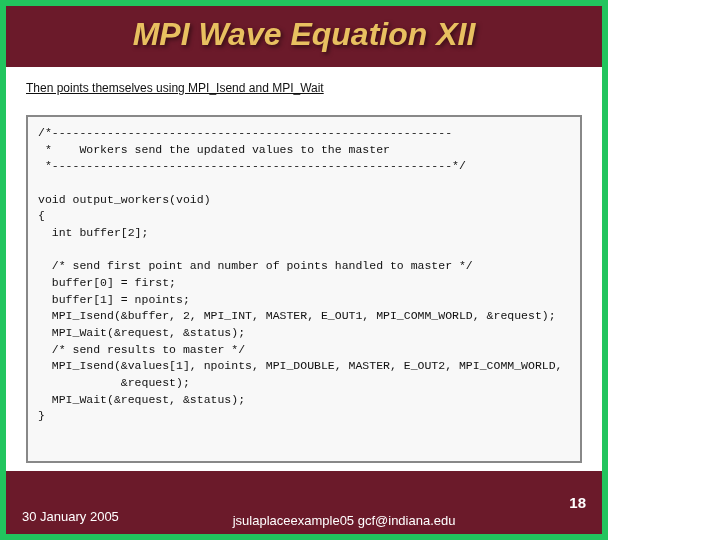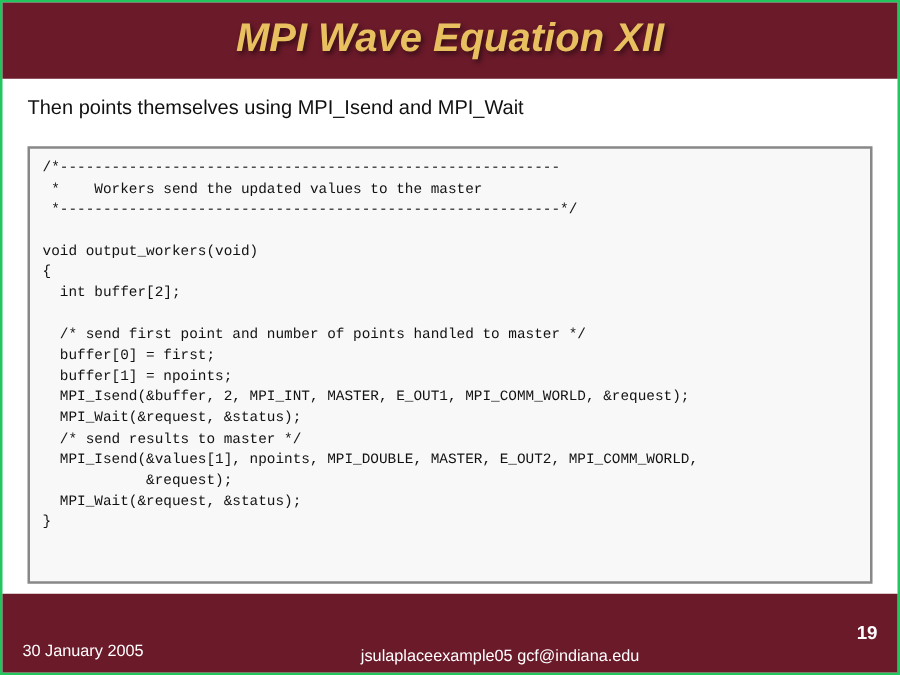--- a/index.html
+++ b/index.html
@@ -5,25 +5,25 @@
     * { margin: 0; padding: 0; box-sizing: border-box; }
     body {
       width: 720px;
       height: 540px;
       background: #fff;
       font-family: Arial, sans-serif;
       overflow: hidden;
     }
 
     .slide {
-      width: 720px;
+      width: 608px;
       height: 540px;
       display: flex;
       flex-direction: column;
-      border: 2px solid #22c55e;
+      border: 6px solid #22c55e;
     }
 
     .header {
       background: #6b1a2a;
       padding: 10px 20px 14px 20px;
       text-align: center;
     }
 
     .header h1 {
       color: #e8c060;
@@ -45,24 +45,25 @@
     }
 
     .bullet {
       font-size: 17px;
       color: #111;
       line-height: 1.5;
       margin-bottom: 2px;
     }
 
     .bullet2 {
-      font-size: 16px;
+      font-size: 12px;
       color: #111;
       line-height: 1.5;
       margin-bottom: 8px;
+      text-decoration: underline;
     }
 
     .code-box {
       border: 2px solid #888;
       background: #f8f8f8;
       padding: 8px 10px;
       flex: 1;
       overflow: hidden;
     }
 
@@ -132,16 +133,16 @@
   MPI_Isend(&amp;values[1], npoints, MPI_DOUBLE, MASTER, E_OUT2, MPI_COMM_WORLD,
             &amp;request);
   MPI_Wait(&amp;request, &amp;status);
 }</pre>
     </div>
   </div>
 
   <div class="footer">
     <span class="footer-left">30 January 2005</span>
     <span class="footer-center">jsulaplaceexample05  gcf@indiana.edu</span>
-    <span class="footer-right">19</span>
+    <span class="footer-right">18</span>
   </div>
 
 </div>
 
 </body></html>

